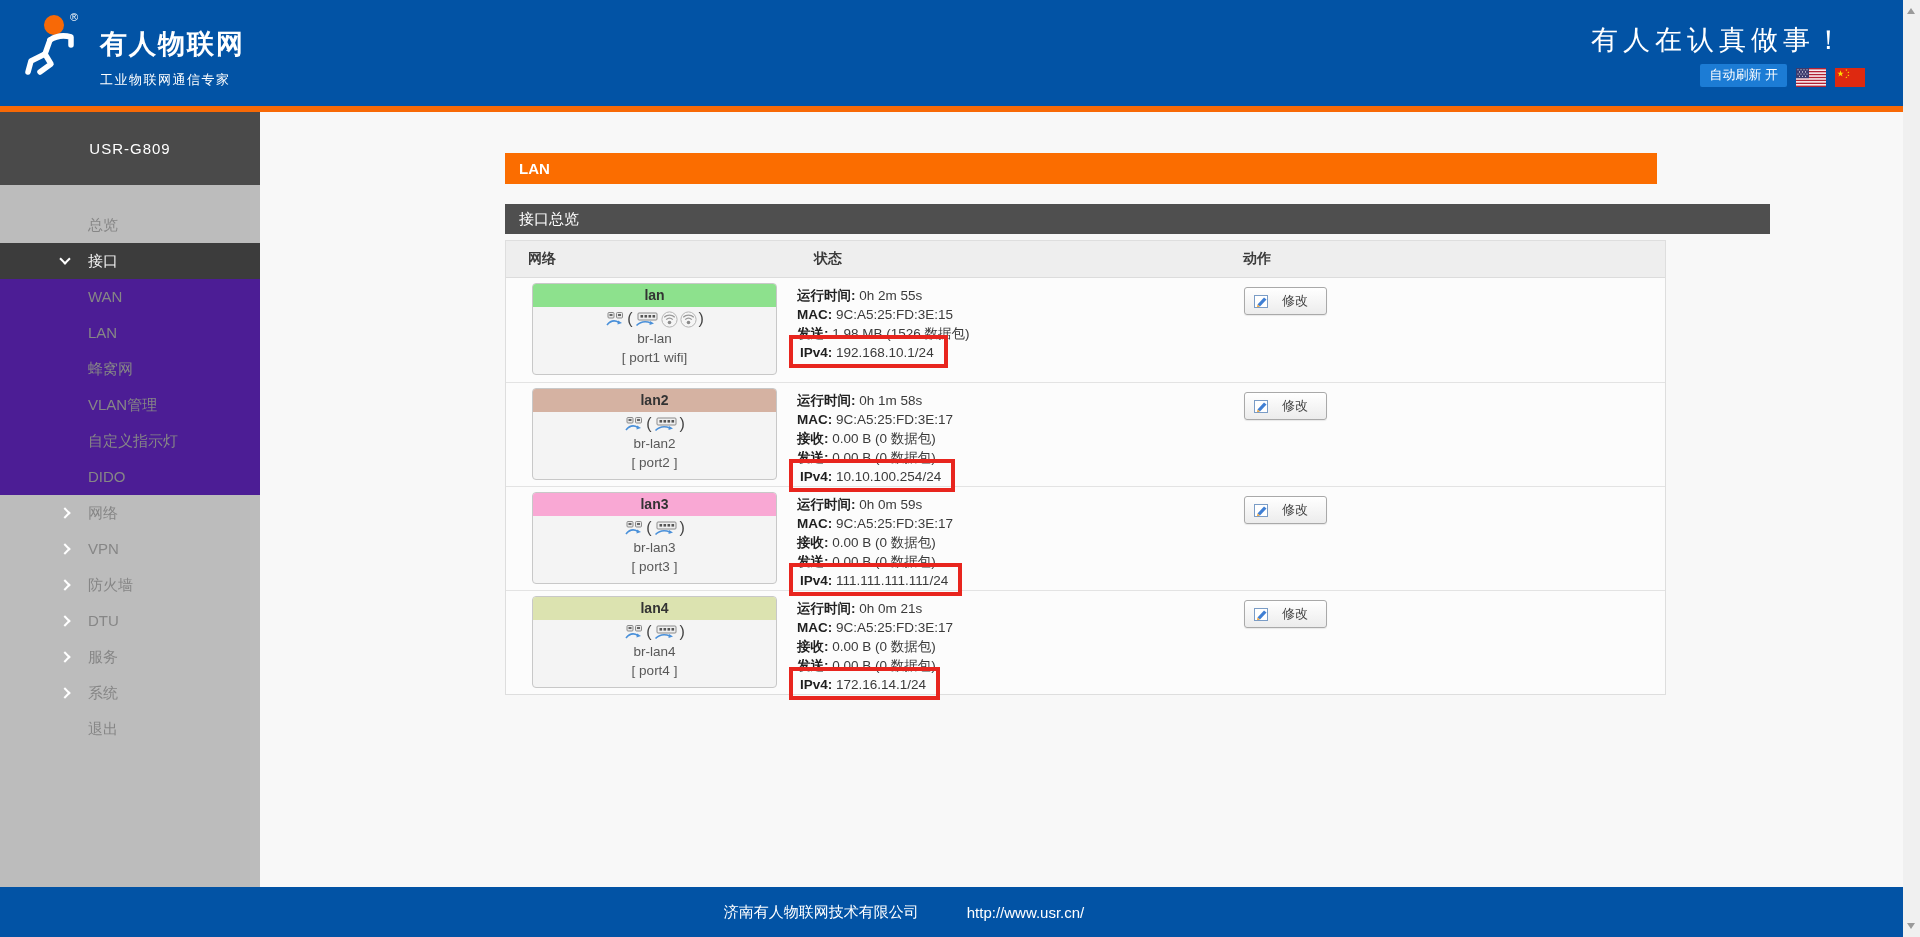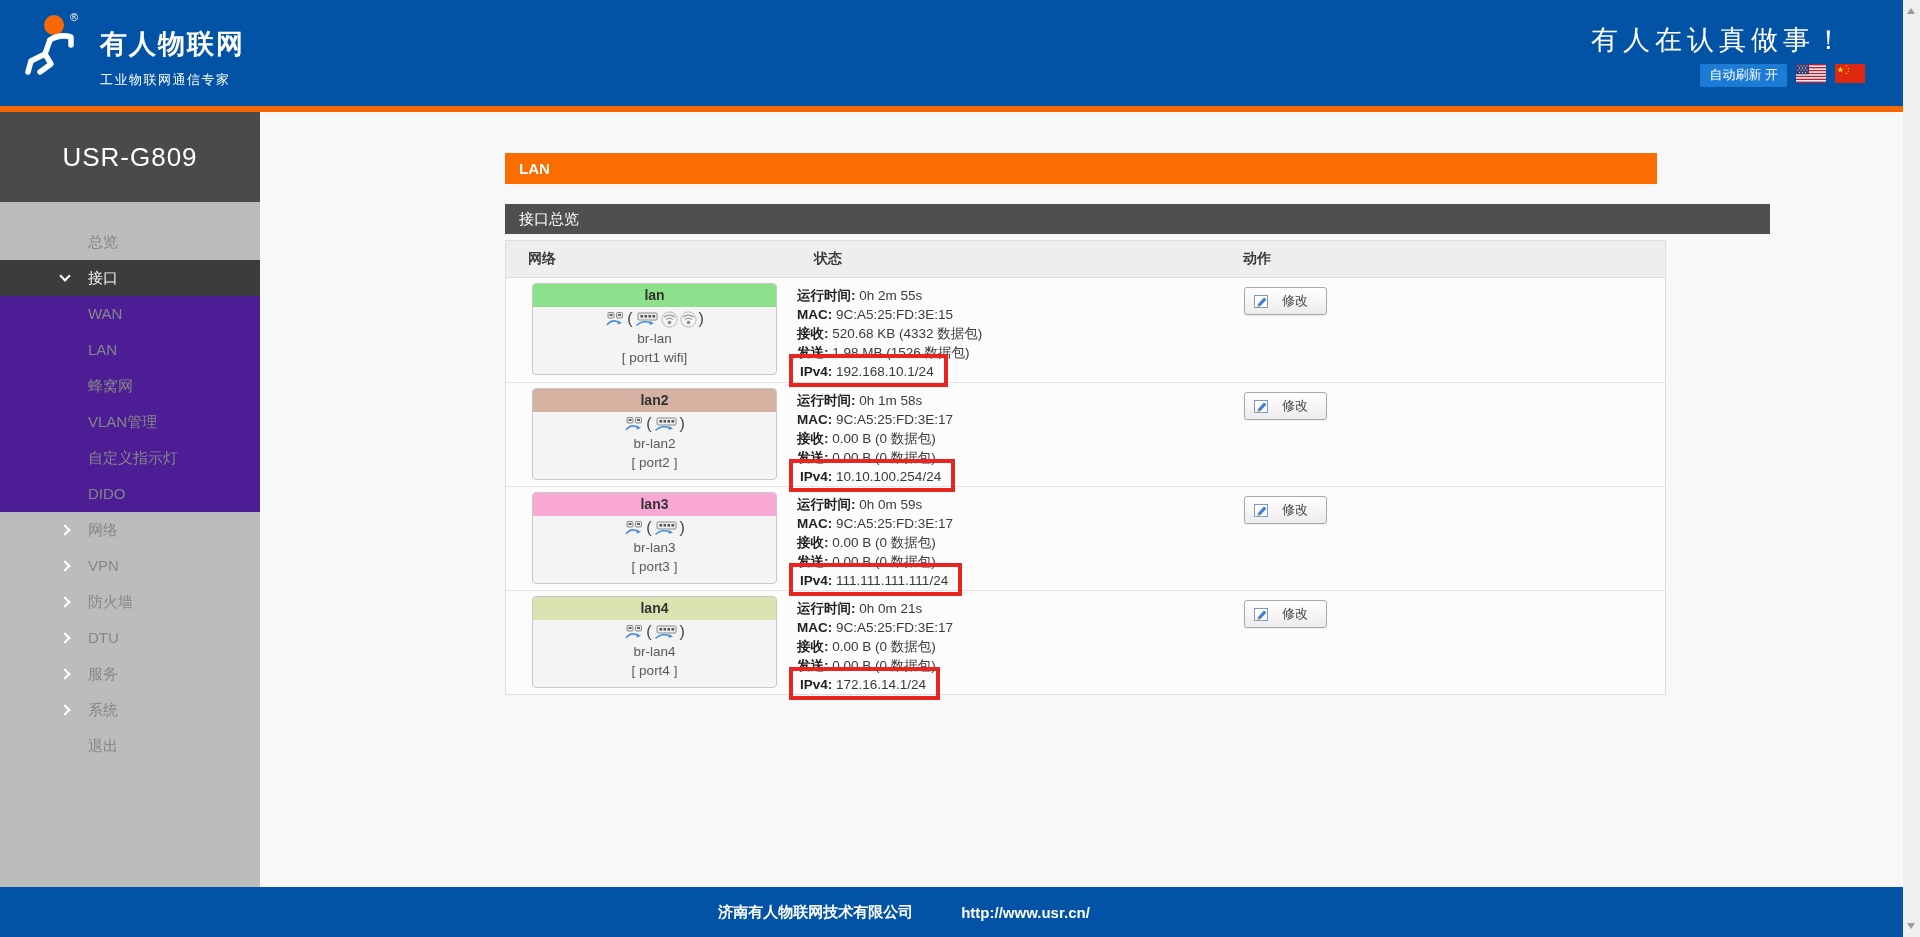--- a/index.html
+++ b/index.html
@@ -9,31 +9,31 @@
     background:#f8f8f8; font-family:"Liberation Sans","DejaVu Sans",sans-serif;
   }
   
   .top-header { position:absolute; left:0; top:0; width:1903px; height:106px; background:#0253a5; }
   .accent-strip { position:absolute; left:0; top:106px; width:1903px; height:6px; background:#f86906; }
   .logo-wrap { position:absolute; left:20px; top:8px; width:70px; height:70px; }
   .brand-block { position:absolute; left:100px; top:26px; color:#fff; }
   .brand-name { font-size:27px; font-weight:bold; letter-spacing:2px; }
   .brand-tagline { font-size:13px; margin-top:9px; letter-spacing:1.5px; }
   .slogan { position:absolute; right:56px; top:22px; color:#fff; font-size:27px; letter-spacing:5px; white-space:nowrap; }
-  .header-tools { position:absolute; right:38px; top:64px; display:flex; align-items:flex-start; gap:9px; }
+  .header-tools { position:absolute; right:38px; top:64px; display:flex; align-items:flex-end; gap:9px; }
   .auto-refresh { background:#1c7cd5; color:#fff; font-size:13px; padding:2px 9px 3px; border-radius:2px; cursor:pointer; white-space:nowrap; }
   .flag { width:30px; height:19px; display:block; cursor:pointer; }
   
   .scrollbar { position:absolute; right:0; top:0; width:17px; height:937px; background:#f0f0f0; }
   .sb-up, .sb-down { position:absolute; left:4px; width:0; height:0; border-left:4px solid transparent; border-right:4px solid transparent; }
   .sb-up { top:8px; border-bottom:6px solid #9a9a9a; }
   .sb-down { bottom:8px; border-top:6px solid #9a9a9a; }
   
   .sidebar { position:absolute; left:0; top:112px; width:260px; height:775px; background:#bcbcbc; }
-  .device-title { height:90px; background:#4a4a4a; color:#fff; font-size:26px; letter-spacing:1px;
+  .device-title { height:73px; background:#4a4a4a; color:#fff; font-size:15px; letter-spacing:1px;
                   display:flex; align-items:center; justify-content:center; }
   .menu { margin-top:22px; }
   .menu-item { position:relative; height:36px; line-height:36px; padding-left:88px; font-size:15px; color:#868686; cursor:pointer; }
   .menu-item.sub { background:#4c1d95; }
   .menu-item.open { background:#3c3c3c; color:#f2f2f2; }
   .chev { position:absolute; left:61px; width:8px; height:8px; border-right:2px solid #fff; border-bottom:2px solid #fff; }
   .chev.down  { top:12px; transform:rotate(45deg); }
   .chev.right { top:14px; transform:rotate(-45deg); }
   
   .lan-bar { position:absolute; left:505px; top:153px; width:1152px; height:31px; background:#fb6d00;
@@ -65,21 +65,21 @@
   
   .edit-btn { margin:9px 0 0 1px; display:inline-flex; align-items:center; gap:12px;
               padding:4px 18px 4px 8px; font-size:13px; color:#444;
               background:linear-gradient(#ffffff,#ececec); border:1px solid #a9a9a9; border-radius:3px;
               box-shadow:0 1px 1px rgba(0,0,0,0.08); cursor:pointer;
               font-family:"Liberation Sans","DejaVu Sans",sans-serif; }
   .edit-ico svg { display:block; }
   
   .footer { position:absolute; left:0; top:887px; width:1903px; height:50px; background:#0253a5;
             display:flex; align-items:center; justify-content:center; gap:48px; padding-right:95px;
-            color:#fff; font-size:15px; font-weight:bold; }
+            color:#fff; font-size:15px; font-weight:normal; }
   .footer span { cursor:pointer; }
 </style>
 </head>
 <body>
 
 <div class="page">
 
   <div class="top-header">
     <div class="logo-wrap">
       <svg width="70" height="70" viewBox="0 0 70 70">
@@ -218,21 +218,20 @@
                 </span>
                 <span class="paren">)</span>
               </div>
         <div class="card-line">br-lan</div>
         <div class="card-line">[ port1 wifi]</div>
       </div>
     </div>
     <div class="col-status">
       <div><b>运行时间:</b> <span>0h 2m 55s</span></div>
       <div><b>MAC:</b> <span>9C:A5:25:FD:3E:15</span></div>
-      <div><b>接收:</b> <span>520.68 KB (4332 数据包)</span></div>
       <div><b>发送:</b> <span>1.98 MB (1526 数据包)</span></div>
       <div>
         <span class="ipv4-box">
           <b>IPv4:</b> <span>192.168.10.1/24</span>
         </span>
       </div>
     </div>
     <div class="col-action">
       <button class="edit-btn">
         <span class="edit-ico">

